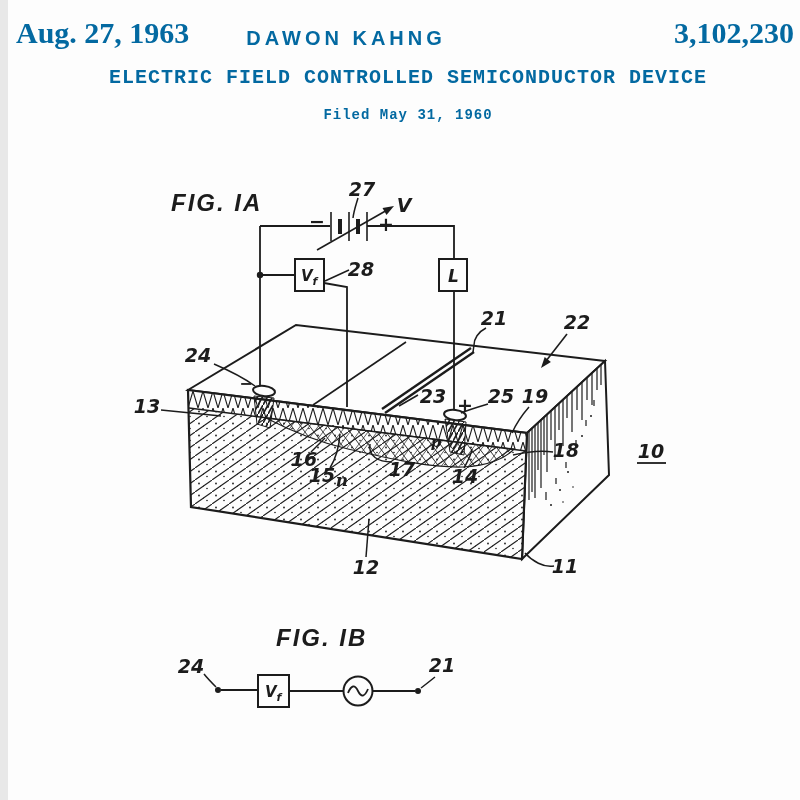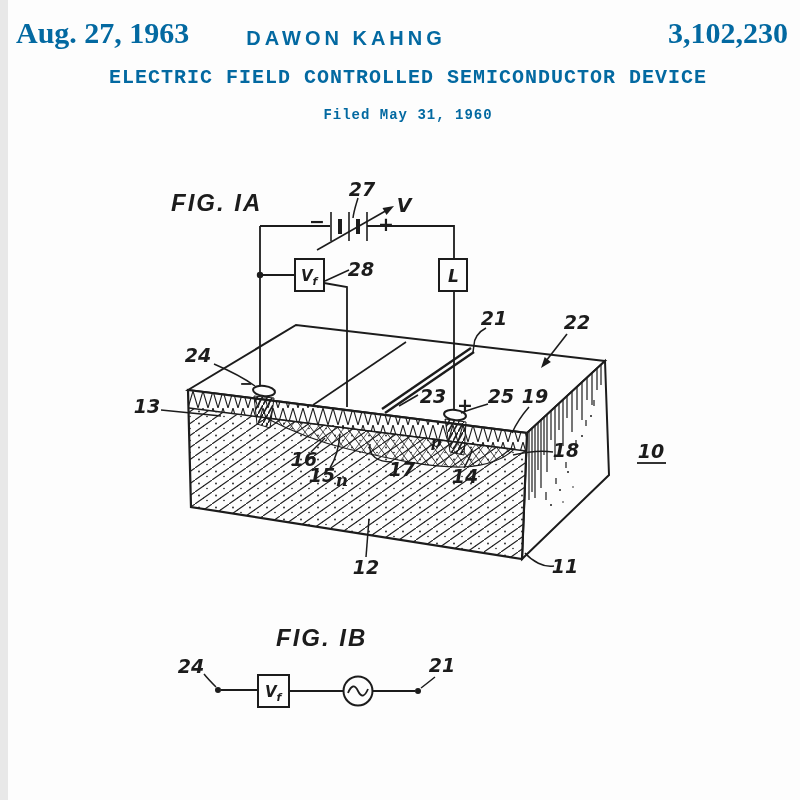--- a/index.html
+++ b/index.html
@@ -1,21 +1,21 @@
 <!DOCTYPE html>
 <html><head>
 <meta charset="utf-8">
 <style>
   html,body{margin:0;padding:0;background:#e8e8e8;}
   .page{
     position:relative;width:800px;height:800px;background:#fdfdfd;
     overflow:hidden;font-family:"Liberation Serif",serif;color:#0369a1;margin-left:8px;
   }
   .hdr-date{position:absolute;left:8px;top:16px;font-weight:bold;font-size:30px;}
-  .hdr-number{position:absolute;right:20px;top:16px;font-weight:bold;font-size:30px;}
+  .hdr-number{position:absolute;right:14px;top:16px;font-weight:bold;font-size:30px;}
   .hdr-inventor{position:absolute;left:0;width:676px;top:27px;text-align:center;
     font-family:"Liberation Sans",sans-serif;font-weight:bold;font-size:20px;letter-spacing:4px;}
   .hdr-title{position:absolute;left:0;width:800px;top:66px;text-align:center;
     font-family:"Liberation Mono",monospace;font-weight:bold;font-size:20px;letter-spacing:1px;}
   .hdr-filed{position:absolute;left:0;width:800px;top:107px;text-align:center;
     font-family:"Liberation Mono",monospace;font-weight:bold;font-size:14px;letter-spacing:1px;}
   svg text{fill:#1c1c1c;}
   .figtitle{font-family:"Liberation Sans",sans-serif;font-style:italic;font-weight:bold;
     font-size:24px;letter-spacing:2px;}
   .ref{font-family:"DejaVu Sans",sans-serif;font-style:italic;font-weight:bold;font-size:19px;}

